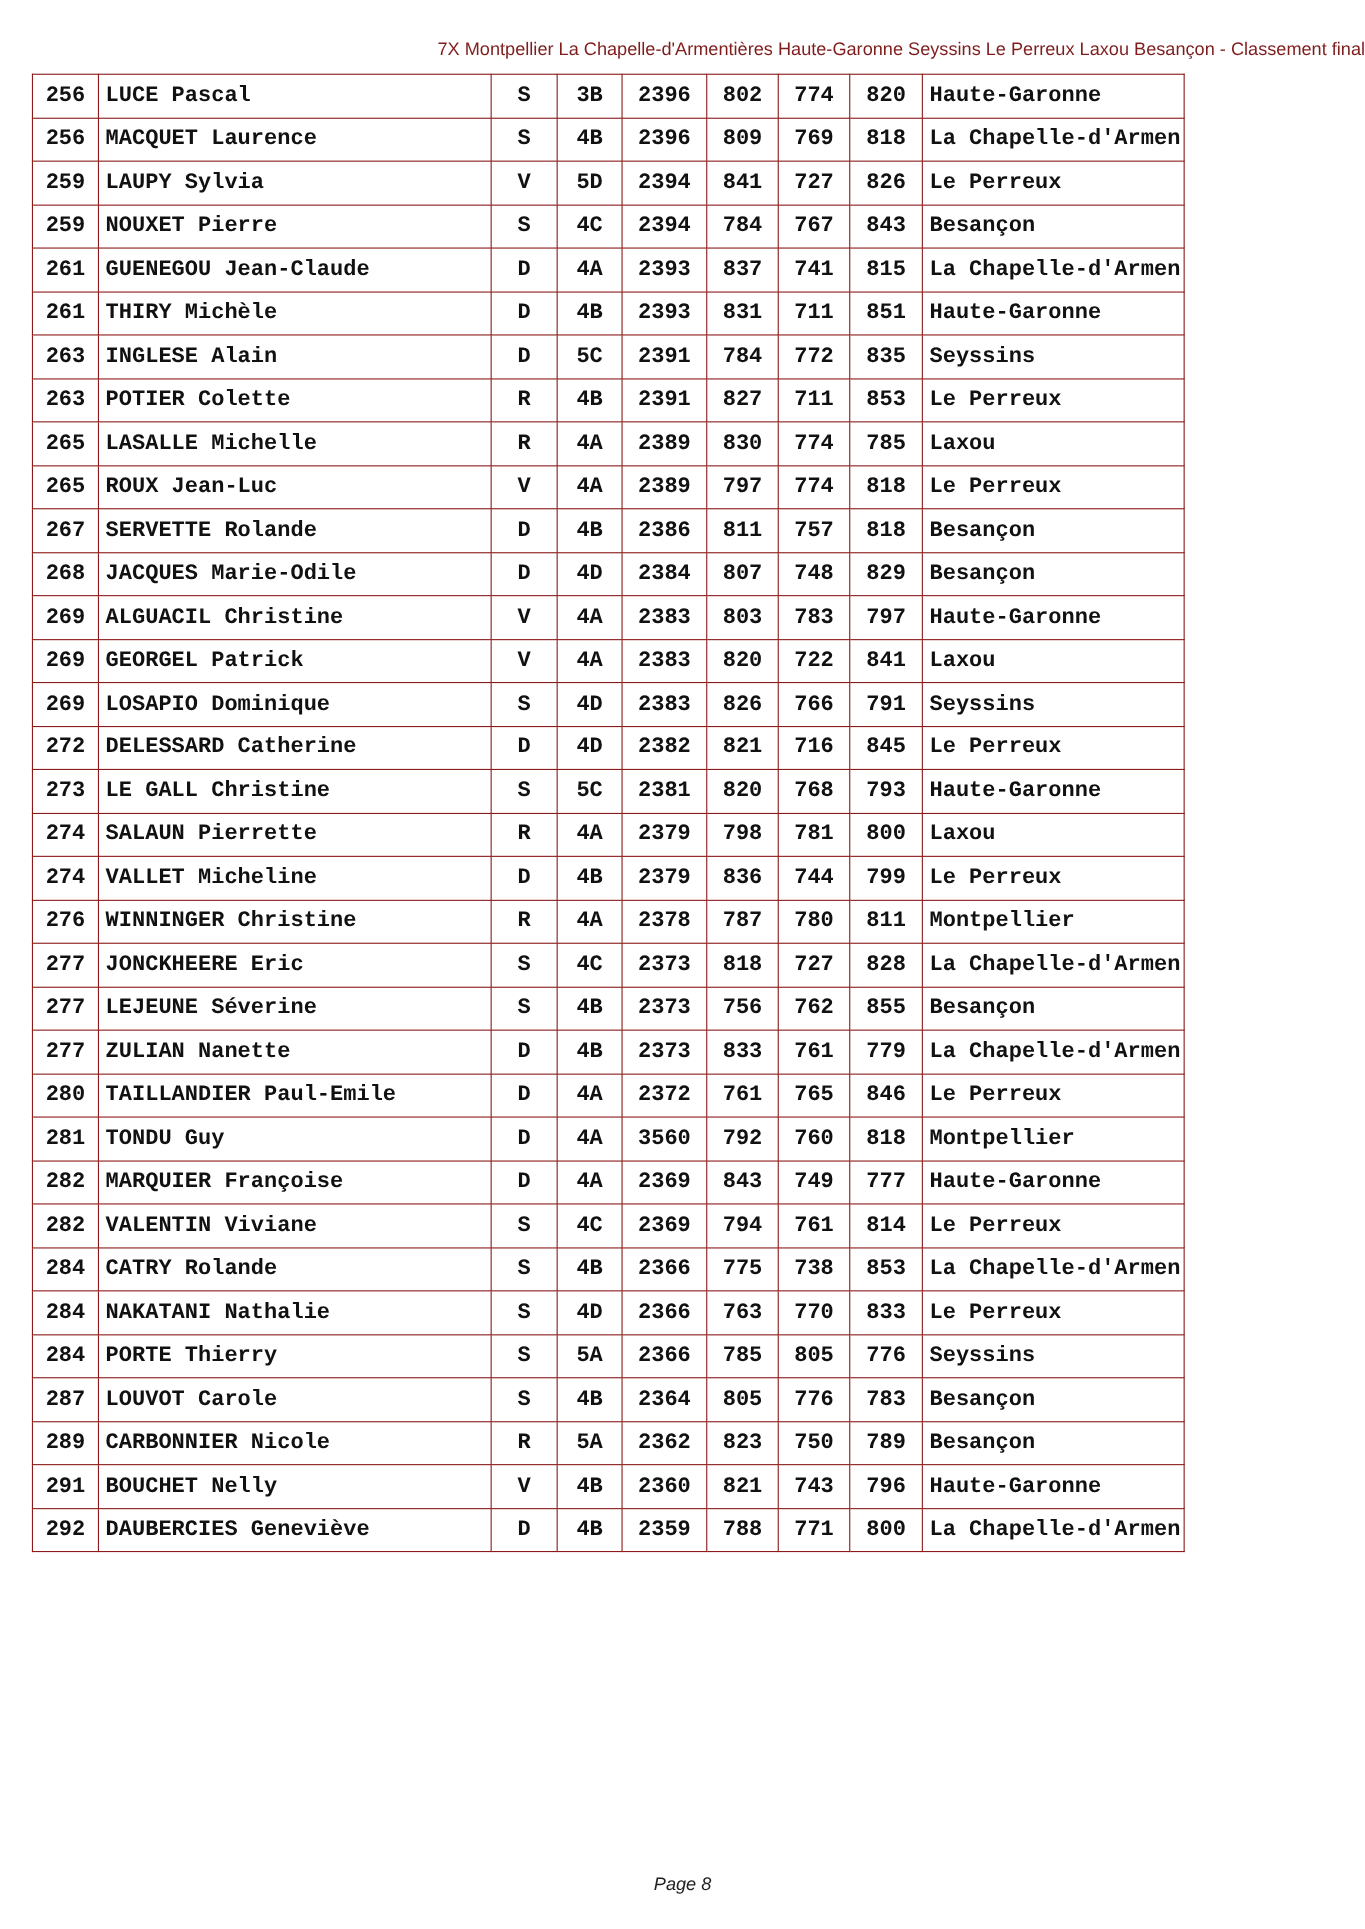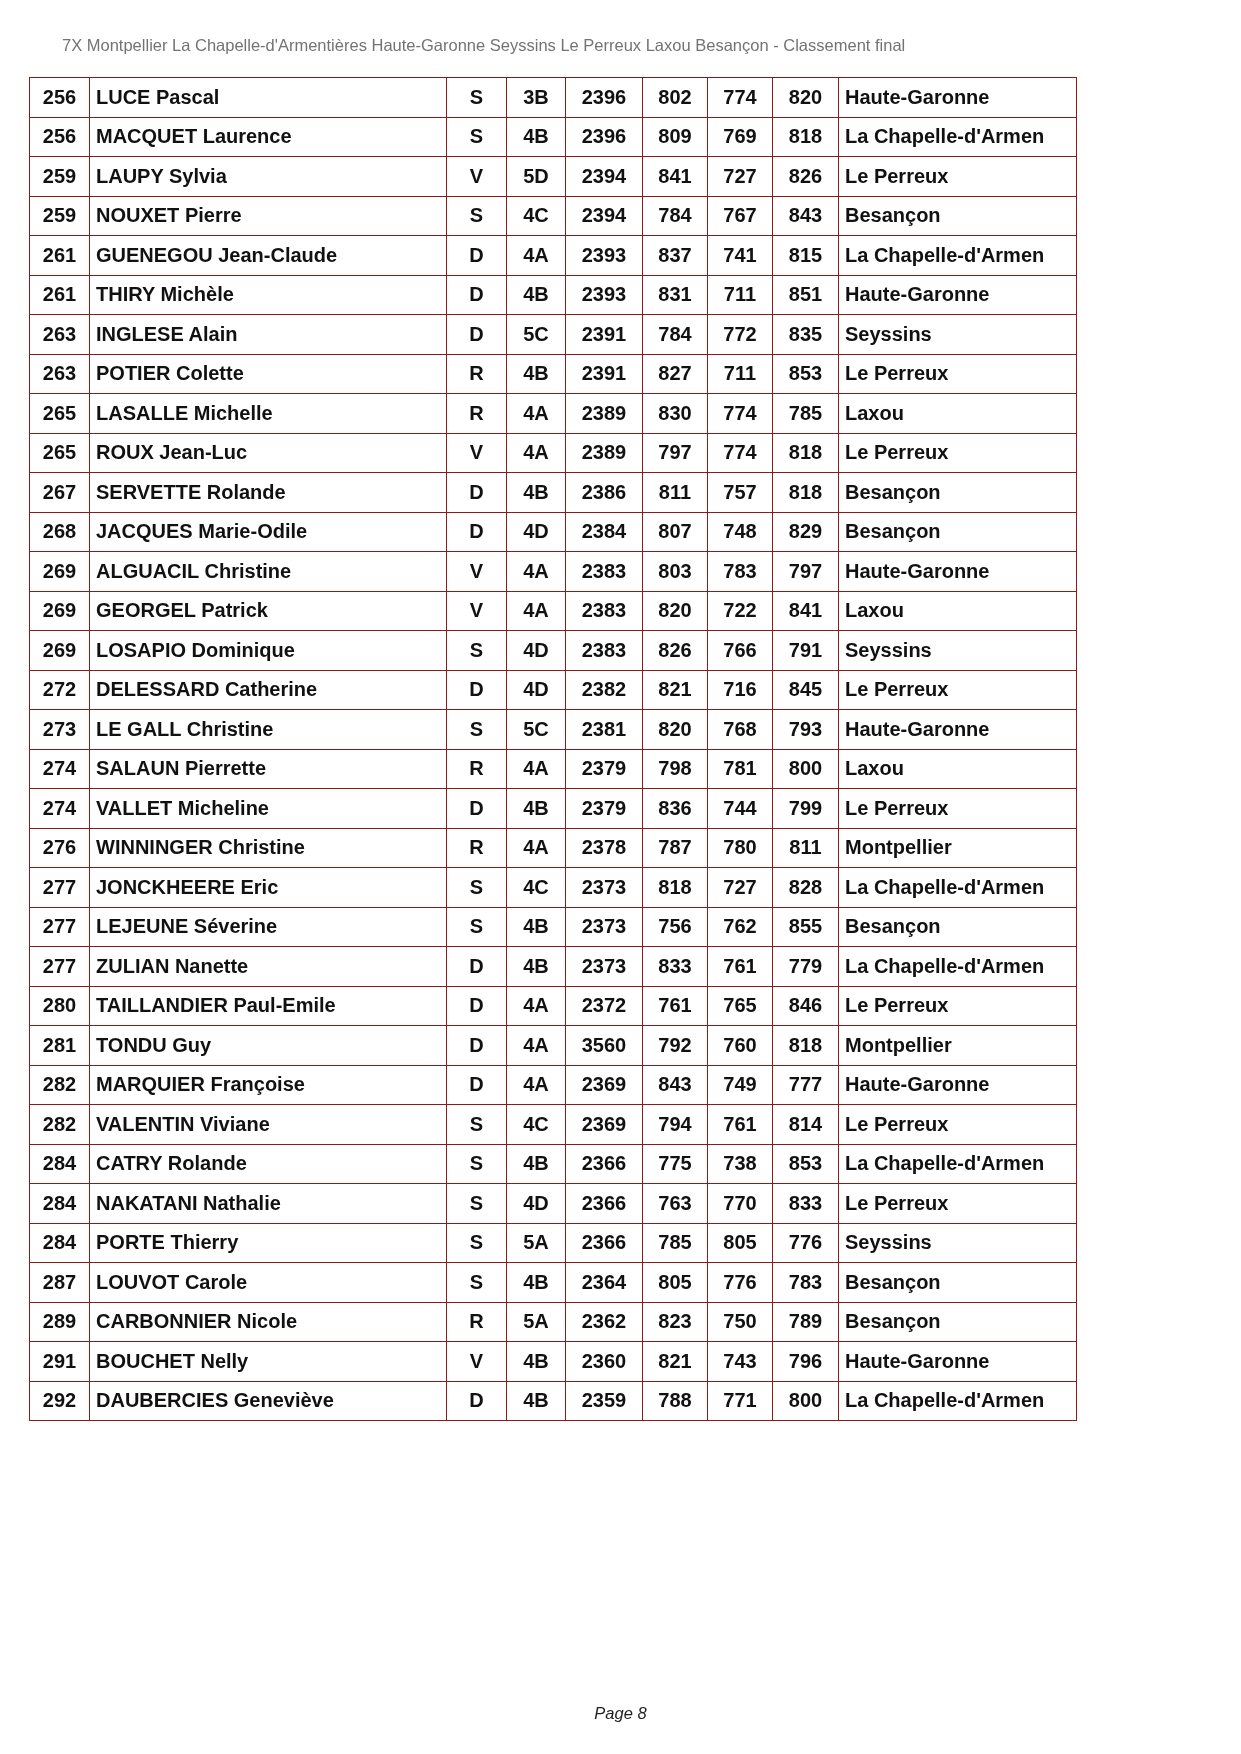--- a/index.html
+++ b/index.html
@@ -1,18 +1,18 @@
 <!DOCTYPE html>
 <html><head>
 <meta charset="utf-8">
 <style>
   html, body { margin:0; padding:0; background:#ffffff; }
   body { width:1241px; height:1754px; position:relative; overflow:hidden; font-family:"Liberation Sans", sans-serif; }
-  .header { position:absolute; left:0; width:1241px; top:36px; text-align:left; font-size:16.5px; color:#737373; padding-left:62px; box-sizing:border-box; }
-  table { position:absolute; left:29px; top:77px; border-collapse:collapse; table-layout:fixed; width:1047px; }
+  .header { position:absolute; left:0; width:1241px; top:36px; text-align:right; font-size:16.5px; color:#7f1d1d; padding-left:62px; box-sizing:border-box; }
+  table { position:absolute; left:29px; top:67px; border-collapse:collapse; table-layout:fixed; width:1047px;font-family:Liberation Mono, monospace; }
   td { border:1.5px solid #8b1a1a; height:38.5px; padding:0; font-size:20px; font-weight:bold; color:#111; white-space:nowrap; overflow:hidden; }
   td.c { text-align:center; }
   td.l { text-align:left; padding-left:6px; }
   .footer { position:absolute; top:1704px; left:0; width:1241px; text-align:center; font-size:16.5px; font-style:italic; color:#222; }
 </style>
 </head>
 <body>
 
 <div class="header">7X Montpellier La Chapelle-d'Armentières Haute-Garonne Seyssins Le Perreux Laxou Besançon - Classement final</div>
 

